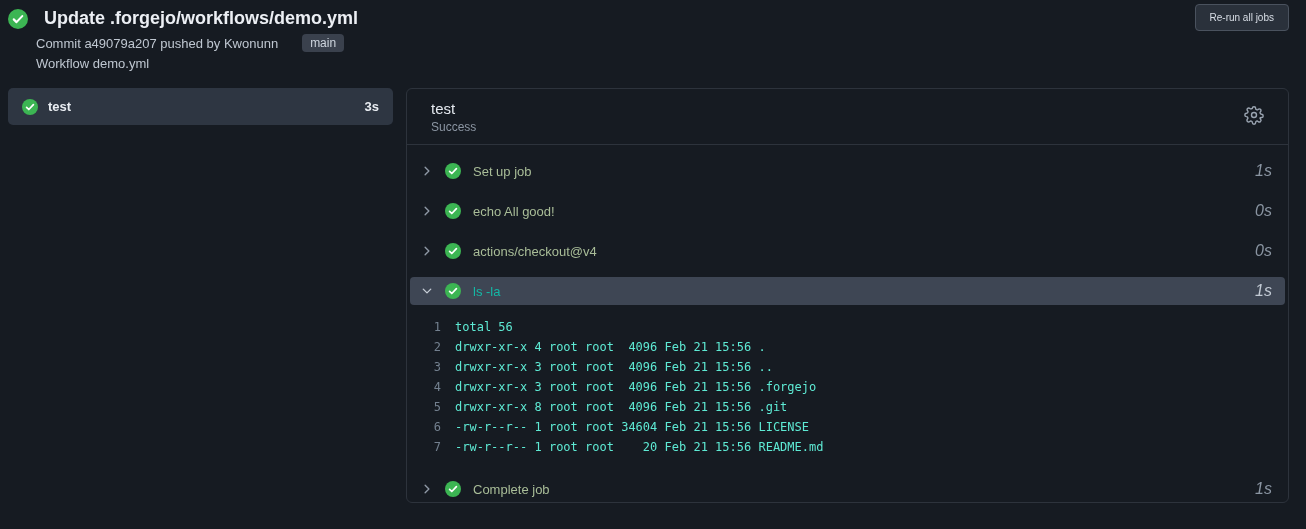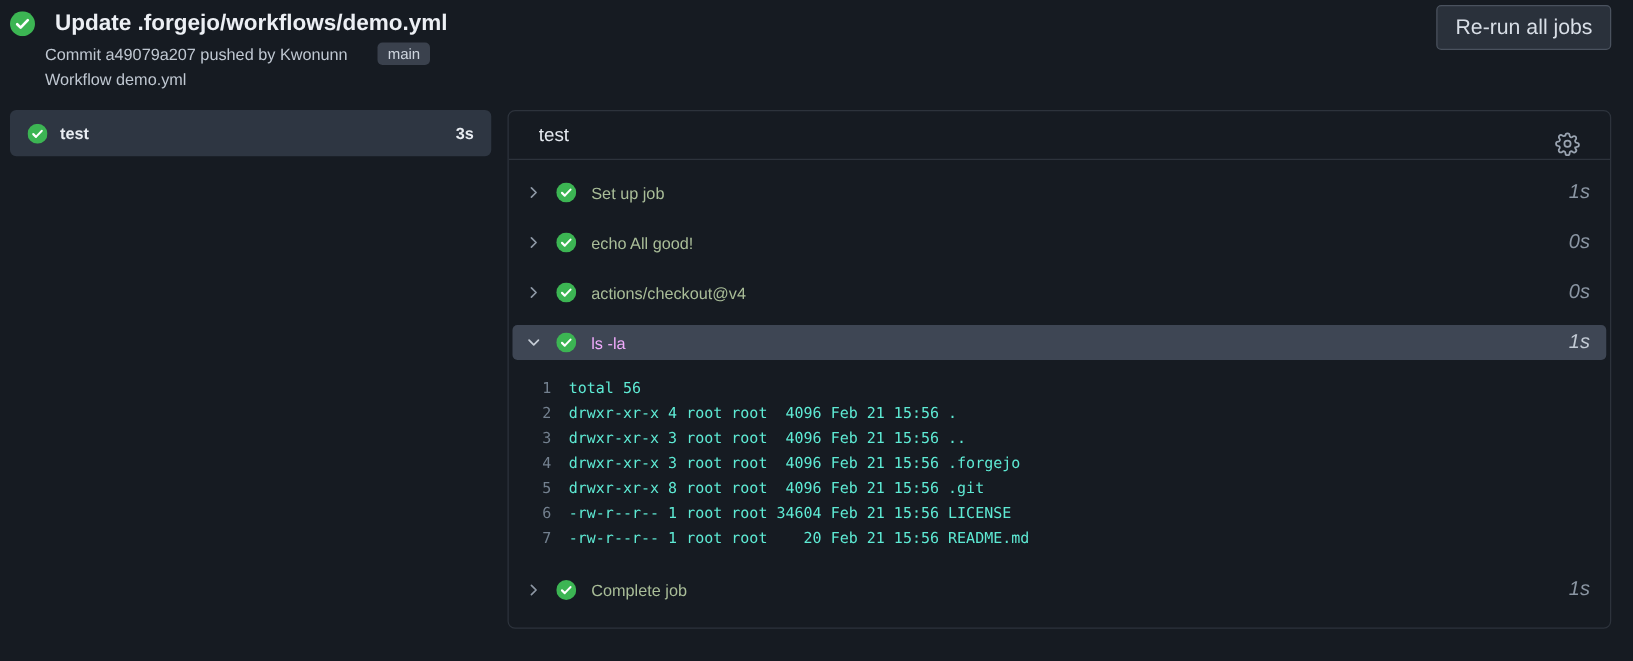--- a/index.html
+++ b/index.html
@@ -19,21 +19,21 @@
   }
   .run-title { font-size:18px; font-weight:700; color:#eceff4; }
   .run-sub { margin-left:28px; margin-top:5px; font-size:13px; color:#bfc7d1; display:flex; align-items:center; gap:24px; }
   .branch-badge {
     background:#3a414d; color:#ced5de; font-size:12px;
     padding:2px 8px; border-radius:4px; line-height:1.2;
   }
   .rerun-btn {
     position:absolute; right:17px; top:4px;
     background:#2a313b; border:1px solid #4a525e; color:#d8dee6;
-    font-size:17px; font-family:"Liberation Sans", sans-serif;
+    font-size:10px; font-family:"Liberation Sans", sans-serif;
     padding:7px 14px; border-radius:4px; cursor:pointer;
   }
 
   
   .job-list { position:absolute; left:8px; top:88px; width:385px; }
   .job-item {
     height:37px; background:#2e3642; border-radius:5px;
     display:flex; align-items:center; gap:10px; padding:0 14px;
     cursor:pointer;
   }
@@ -57,21 +57,21 @@
     padding:0 16px 0 14px; cursor:pointer;
   }
   .step-row .chev { width:12px; height:12px; flex:0 0 12px; display:inline-flex; }
   .step-row .check-icon { width:16px; height:16px; flex:0 0 16px; display:inline-flex; }
   .step-name { font-size:13px; color:#a9bd98; }
   .step-duration { margin-left:auto; font-size:16px; color:#8a95a2;font-style:italic; }
   .step-row.active {
     height:28px; margin:6px 3px; padding:0 13px 0 11px;
     background:#3e4654; border-radius:4px;
   }
-  .step-row.active .step-name { color:#f0abfc; }
+  .step-row.active .step-name { color:#14b8a6; }
   .step-row.active .step-duration { color:#c2cad4; }
 
   
   .log-block { padding:6px 0 8px 0; }
   .log-line { display:flex; height:20px; align-items:center; cursor:pointer; }
   .log-num {
     width:48px; flex:0 0 48px; text-align:right; padding-right:14px;
     font-family:"DejaVu Sans Mono", monospace; font-size:12px; color:#73808f;
   }
   .log-text {
@@ -114,20 +114,21 @@
     </span>
     <span class="job-name">test</span>
     <span class="job-duration">3s</span>
   </div>
 </div>
 
 <div class="job-panel">
 
   <div class="panel-header">
     <div class="panel-title">test</div>
+    <div class="panel-status">Success</div>
     <span class="gear">
       <svg viewBox="0 0 24 24" width="20" height="20" fill="none" stroke="currentColor" stroke-width="1.7">
           <circle cx="12" cy="12" r="3"></circle>
           <path d="M19.4 15a1.7 1.7 0 0 0 .34 1.87l.06.06a2 2 0 1 1-2.83 2.83l-.06-.06a1.7 1.7 0 0 0-1.87-.34 1.7 1.7 0 0 0-1.03 1.56V21a2 2 0 1 1-4 0v-.09a1.7 1.7 0 0 0-1.11-1.56 1.7 1.7 0 0 0-1.87.34l-.06.06a2 2 0 1 1-2.83-2.83l.06-.06a1.7 1.7 0 0 0 .34-1.87 1.7 1.7 0 0 0-1.56-1.03H3a2 2 0 1 1 0-4h.09a1.7 1.7 0 0 0 1.56-1.11 1.7 1.7 0 0 0-.34-1.87l-.06-.06a2 2 0 1 1 2.83-2.83l.06.06a1.7 1.7 0 0 0 1.87.34h.01A1.7 1.7 0 0 0 10 4.09V4a2 2 0 1 1 4 0v.09a1.7 1.7 0 0 0 1.03 1.56 1.7 1.7 0 0 0 1.87-.34l.06-.06a2 2 0 1 1 2.83 2.83l-.06.06a1.7 1.7 0 0 0-.34 1.87v.01c.26.63.87 1.04 1.56 1.04H21a2 2 0 1 1 0 4h-.09c-.68 0-1.3.41-1.51 1.04z"></path>
         </svg>
     </span>
   </div>
 
   <div class="steps">
 

